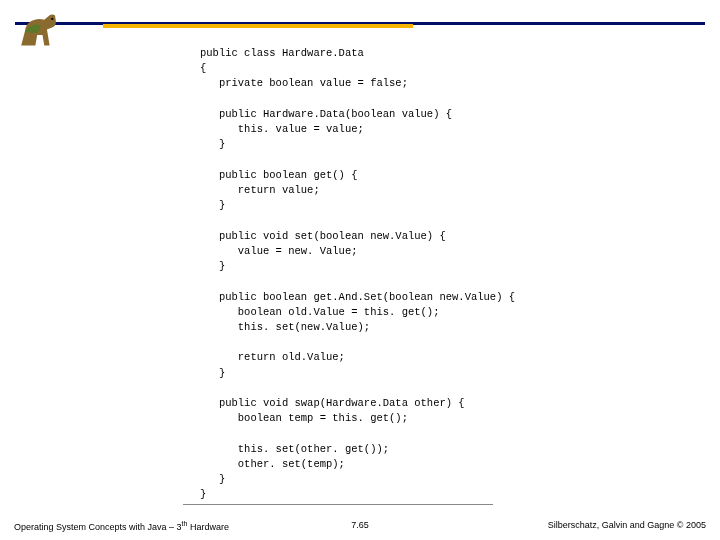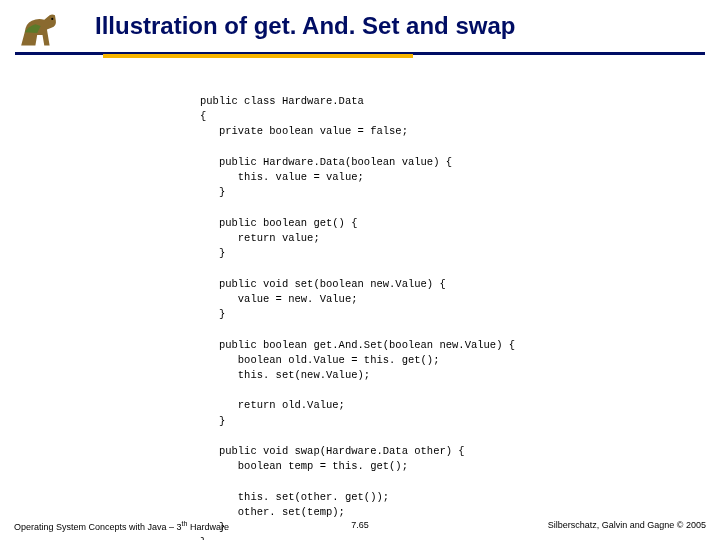--- a/index.html
+++ b/index.html
@@ -38,21 +38,21 @@
     margin-right: 15px;
   }
   .yellow-accent {
     width: 310px;
     height: 4px;
     background: #f7b500;
     margin-left: 103px;
     margin-top: -1px;
   }
   .code-block {
-    margin-top: 36px;
+    margin-top: 18px;
     margin-left: 200px;
     font-family: "Courier New", monospace;
     font-size: 10.5px;
     line-height: 1.45;
     color: #000;
     white-space: pre;
   }
   .end-rule {
     width: 310px;
     border: none;
@@ -82,21 +82,20 @@
 <body>
 
 <div class="header">
   <span class="dino-icon">
     <svg viewBox="0 0 60 45" width="55" height="40">
       <path d="M6 40 L10 25 Q11 15 18 12 Q25 9 32 11 L38 6 Q41 4 44 6 L45 12 Q46 18 40 20 L35 22 L38 40 L32 40 L30 28 L24 28 L22 40 Z" fill="#8a6a2f"></path>
       <path d="M10 25 Q14 18 22 16 L28 18 L24 26 Z" fill="#5a7a2a"></path>
       <circle cx="41" cy="10" r="1.2" fill="#000"></circle>
     </svg>
   </span>
-  <div class="title">Illustration of get. And. Set and swap</div>
 </div>
 <div class="underline"></div>
 <div class="yellow-accent"></div>
 
 <pre class="code-block">public class Hardware.Data
 {
    private boolean value = false;
 
    public Hardware.Data(boolean value) {
       this. value = value;

